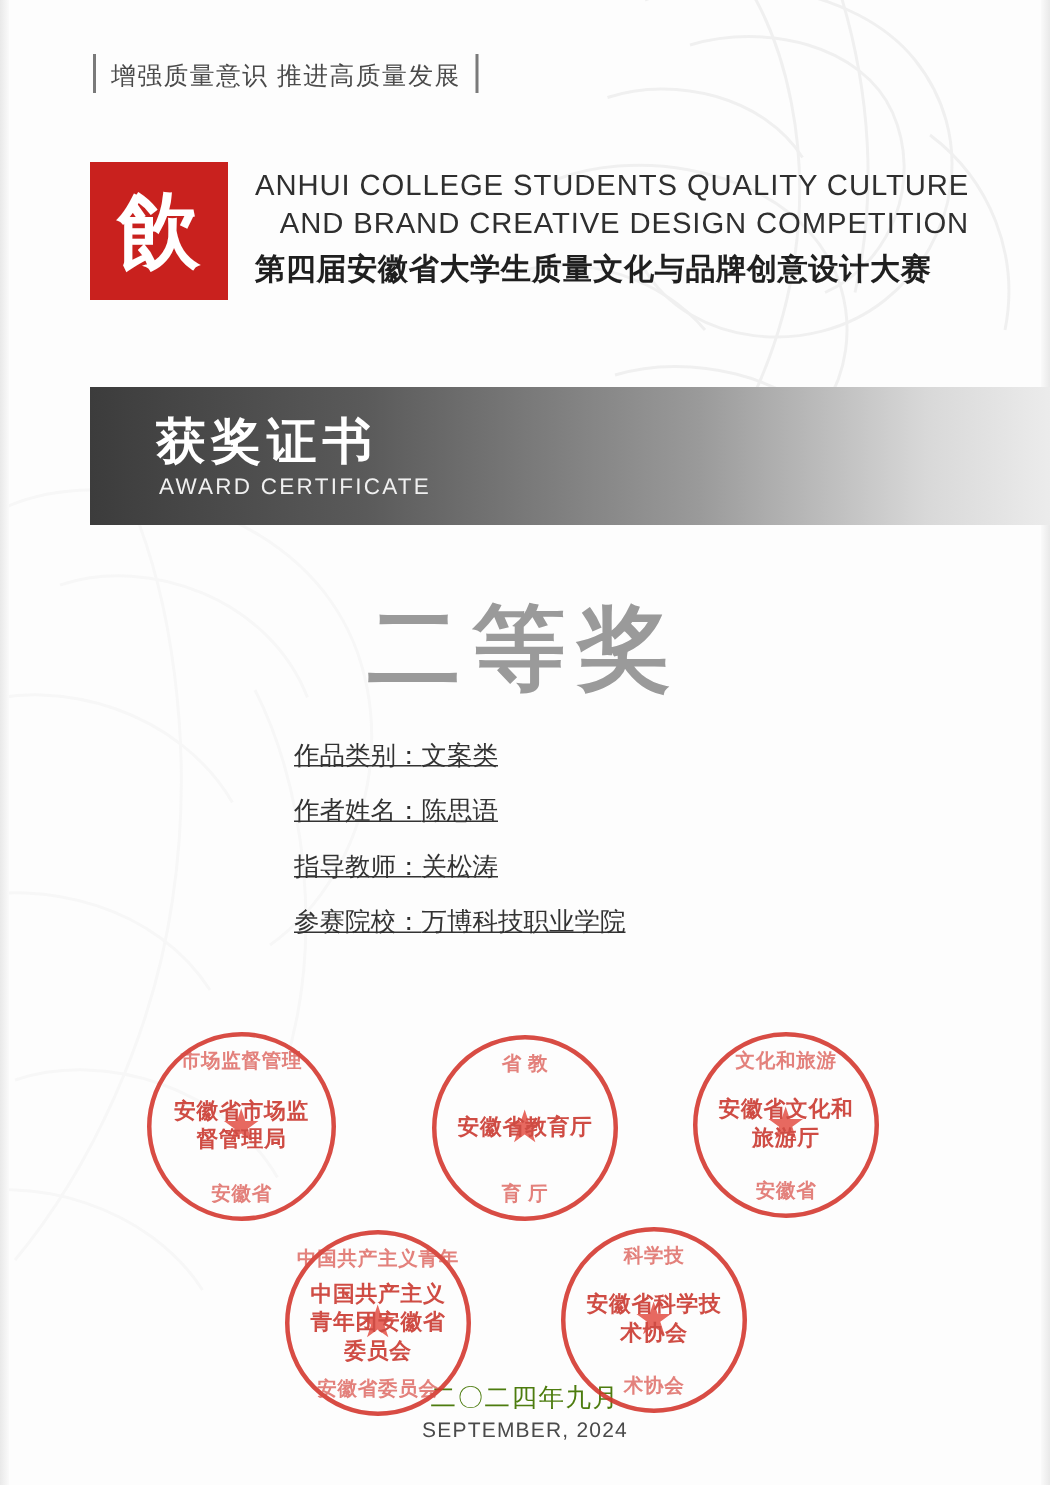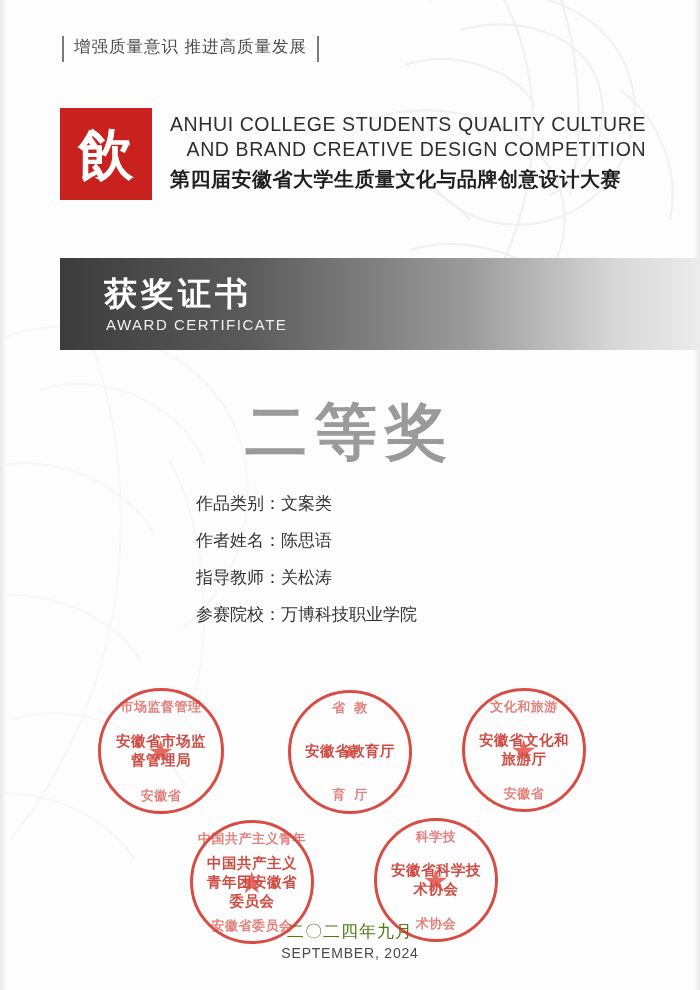--- a/index.html
+++ b/index.html
@@ -58,21 +58,21 @@
   }
   .edge-left { left: 0; }
   .edge-right { right: 0; background: linear-gradient(to left, #e9e9e9, #fafafa); }
 
   
   .slogan {
     position: absolute;
     top: 36px;
     left: 62px;
     display: flex;
-    align-items: flex-start;
+    align-items: flex-end;
     gap: 10px;
     z-index: 3;
   }
   .slogan .bar {
     width: 2px;
     height: 26px;
     background: #7a7a7a;
   }
   .slogan .slogan-text {
     font-size: 16.5px;
@@ -176,20 +176,21 @@
     position: absolute;
     top: 485px;
     left: 196px;
     z-index: 3;
   }
   .detail-row {
     font-size: 17px;
     line-height: 37px;
     color: #333333;
     white-space: nowrap;
+    text-decoration: underline;
   }
   .detail-row .label { color: #333333; }
   .detail-row .value { color: #333333; }
 
   
   .stamps {
     position: absolute;
     top: 688px;
     left: 0;
     width: 700px;
@@ -230,21 +231,21 @@
     position: absolute;
     left: 0; right: 0;
     font-size: 13px;
     color: #d3342b;
     opacity: 0.7;
   }
   .stamp .arc-top { top: 6px; }
   .stamp .arc-bottom { bottom: 6px; }
 
   #stamp-1 { width: 120px; height: 120px; left: 98px;  top: 0px; }
-  #stamp-2 { width: 118px; height: 118px; left: 288px; top: 2px; font-family: Liberation Mono, monospace; }
+  #stamp-2 { width: 118px; height: 118px; left: 288px; top: 2px; }
   #stamp-3 { width: 118px; height: 118px; left: 462px; top: 0px; }
   #stamp-4 { width: 118px; height: 118px; left: 190px; top: 132px; }
   #stamp-5 { width: 118px; height: 118px; left: 374px; top: 130px; }
 
   
   .date-block {
     position: absolute;
     top: 920px;
     left: 0;
     width: 700px;

